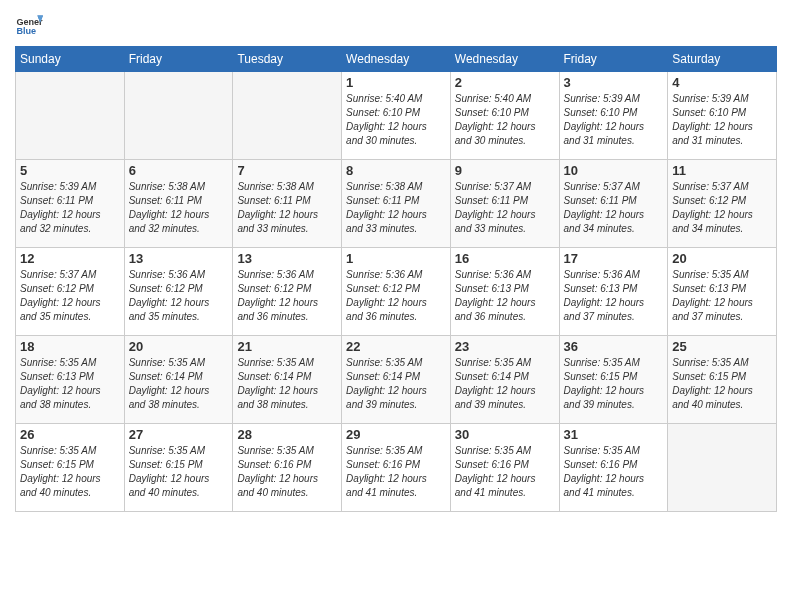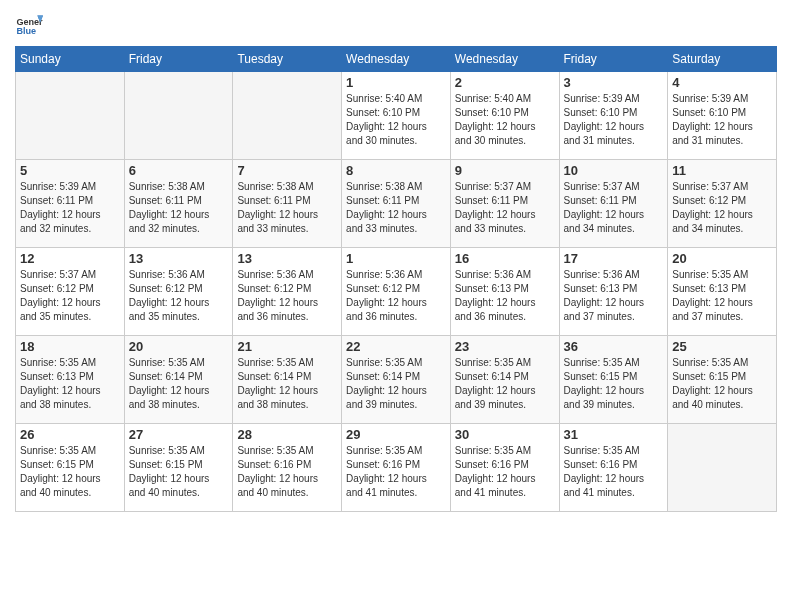--- a/index.html
+++ b/index.html
@@ -63,20 +63,21 @@
       font-size: 13px;
       font-weight: bold;
       color: #333;
       display: block;
       margin-bottom: 2px;
     }
     .cell-text {
       font-size: 10px;
       color: #333;
       line-height: 1.4;
+      font-style: italic;
     }
     tr:nth-child(even) td { background: #f9f9f9; }
     tr:nth-child(even) td.empty { background: #f0f0f0; }
   </style>
 </head>
 <body>
 
 <div class="header">
   <div class="logo">
     <svg class="logo-icon" viewBox="0 0 40 40">

